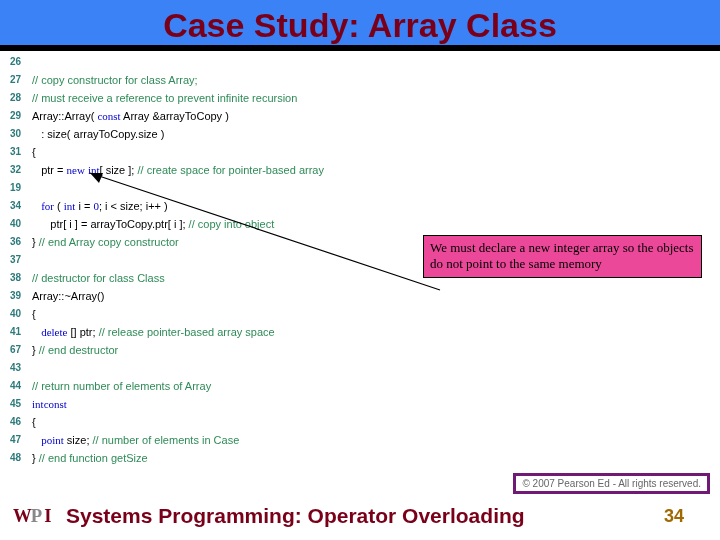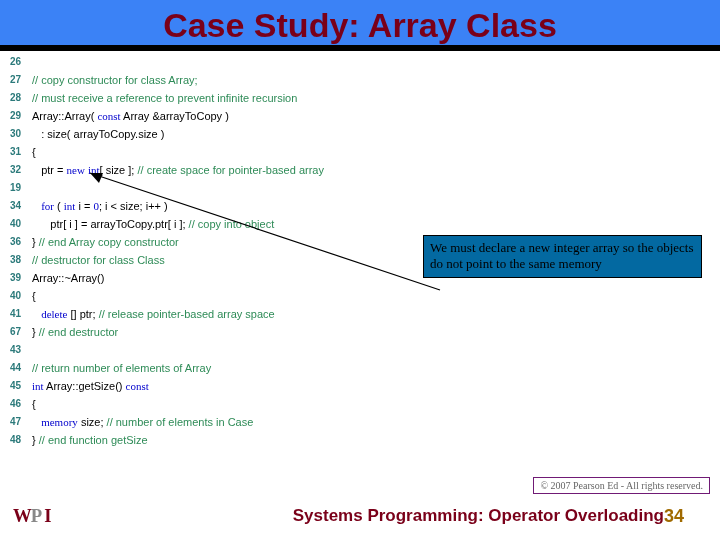--- a/index.html
+++ b/index.html
@@ -51,59 +51,59 @@
   .arrow {
     position: absolute;
     pointer-events: none;
   }
   .callout {
     position: absolute;
     right: 18px;
     top: 235px;
     width: 265px;
     border: 1px solid #000;
-    background: #0369a1;
+    background: #ec4899;
     font-family: "Times New Roman", serif;
     font-size: 13px;
     padding: 4px 6px;
     line-height: 1.25;
   }
   .copyright {
     position: absolute;
     right: 10px;
     bottom: 46px;
     font-size: 10px;
     color: #666;
-    border: 1px solid #701a75;
+    border: 3px solid #701a75;
     padding: 2px 6px 2px 6px;
-    font-family: Liberation Serif, serif;
+    font-family: Liberation Sans, sans-serif;
     background: #fff;
   }
   .footer {
     position: absolute;
     bottom: 6px;
     left: 0;
     right: 0;
     display: flex;
     align-items: center;
     height: 36px;
   }
   .logo {
     width: 54px;
     height: 26px;
     margin-left: 12px;
     flex-shrink: 0;
   }
   .footer-text {
     flex: 1;
-    text-align: right;
+    text-align: left;
     font-family: "Comic Sans MS", cursive, sans-serif;
     font-weight: bold;
     color: #7a0019;
-    font-size: 17px;
+    font-size: 21px;
   }
   .pg {
     width: 56px;
     text-align: left;
     color: #a06a00;
     font-family: "Comic Sans MS", cursive, sans-serif;
     font-size: 18px;
     font-weight: bold;
   }
 </style>
@@ -119,30 +119,31 @@
   <div class="line"><span class="ln">27</span><span class="c-cm">// copy constructor for class Array;</span></div>
   <div class="line"><span class="ln">28</span><span class="c-cm">// must receive a reference to prevent infinite recursion</span></div>
   <div class="line"><span class="ln">29</span><span class="c-tx">Array::Array( </span><span class="c-kw">const</span><span class="c-tx"> Array &amp;arrayToCopy )</span></div>
   <div class="line"><span class="ln">30</span><span class="c-tx">   : size( arrayToCopy.size )</span></div>
   <div class="line"><span class="ln">31</span><span class="c-tx">{</span></div>
   <div class="line"><span class="ln">32</span><span class="c-tx">   ptr = </span><span class="c-kw">new</span><span class="c-tx"> </span><span class="c-kw">int</span><span class="c-tx">[ size ]; </span><span class="c-cm">// create space for pointer-based array</span></div>
   <div class="line"><span class="ln">19</span></div>
   <div class="line"><span class="ln">34</span><span class="c-tx">   </span><span class="c-kw">for</span><span class="c-tx"> ( </span><span class="c-kw">int</span><span class="c-tx"> i = </span><span class="c-kw">0</span><span class="c-tx">; i &lt; size; i++ )</span></div>
   <div class="line"><span class="ln">40</span><span class="c-tx">      ptr[ i ] = arrayToCopy.ptr[ i ]; </span><span class="c-cm">// copy into object</span></div>
   <div class="line"><span class="ln">36</span><span class="c-tx">} </span><span class="c-cm">// end Array copy constructor</span></div>
+  <div class="line"><span class="ln">37</span></div>
   <div class="line"><span class="ln">38</span><span class="c-cm">// destructor for class Class</span></div>
   <div class="line"><span class="ln">39</span><span class="c-tx">Array::~Array()</span></div>
   <div class="line"><span class="ln">40</span><span class="c-tx">{</span></div>
   <div class="line"><span class="ln">41</span><span class="c-tx">   </span><span class="c-kw">delete</span><span class="c-tx"> [] ptr; </span><span class="c-cm">// release pointer-based array space</span></div>
   <div class="line"><span class="ln">67</span><span class="c-tx">} </span><span class="c-cm">// end destructor</span></div>
   <div class="line"><span class="ln">43</span></div>
   <div class="line"><span class="ln">44</span><span class="c-cm">// return number of elements of Array</span></div>
-  <div class="line"><span class="ln">45</span><span class="c-kw">int</span><span class="c-tx"> Array::getSize() </span><span class="c-kw">const</span></div>
+  <div class="line"><span class="ln">45</span><span class="c-kw">int</span><span class="c-kw">const</span></div>
   <div class="line"><span class="ln">46</span><span class="c-tx">{</span></div>
-  <div class="line"><span class="ln">47</span><span class="c-tx">   </span><span class="c-kw">memory</span><span class="c-tx"> size; </span><span class="c-cm">// number of elements in Case</span></div>
+  <div class="line"><span class="ln">47</span><span class="c-tx">   </span><span class="c-kw">point</span><span class="c-tx"> size; </span><span class="c-cm">// number of elements in Case</span></div>
   <div class="line"><span class="ln">48</span><span class="c-tx">} </span><span class="c-cm">// end function getSize</span></div>
 
   <svg class="arrow" style="left:75px; top:112px;" width="370" height="130">
     <line x1="365" y1="125" x2="15" y2="8" stroke="#000" stroke-width="1.2"></line>
     <polygon points="15,8 28,8 24,18" fill="#000"></polygon>
   </svg>
 
 </div>
 
 <div class="callout">We must declare a new integer array so the objects do not point to the same memory</div>

